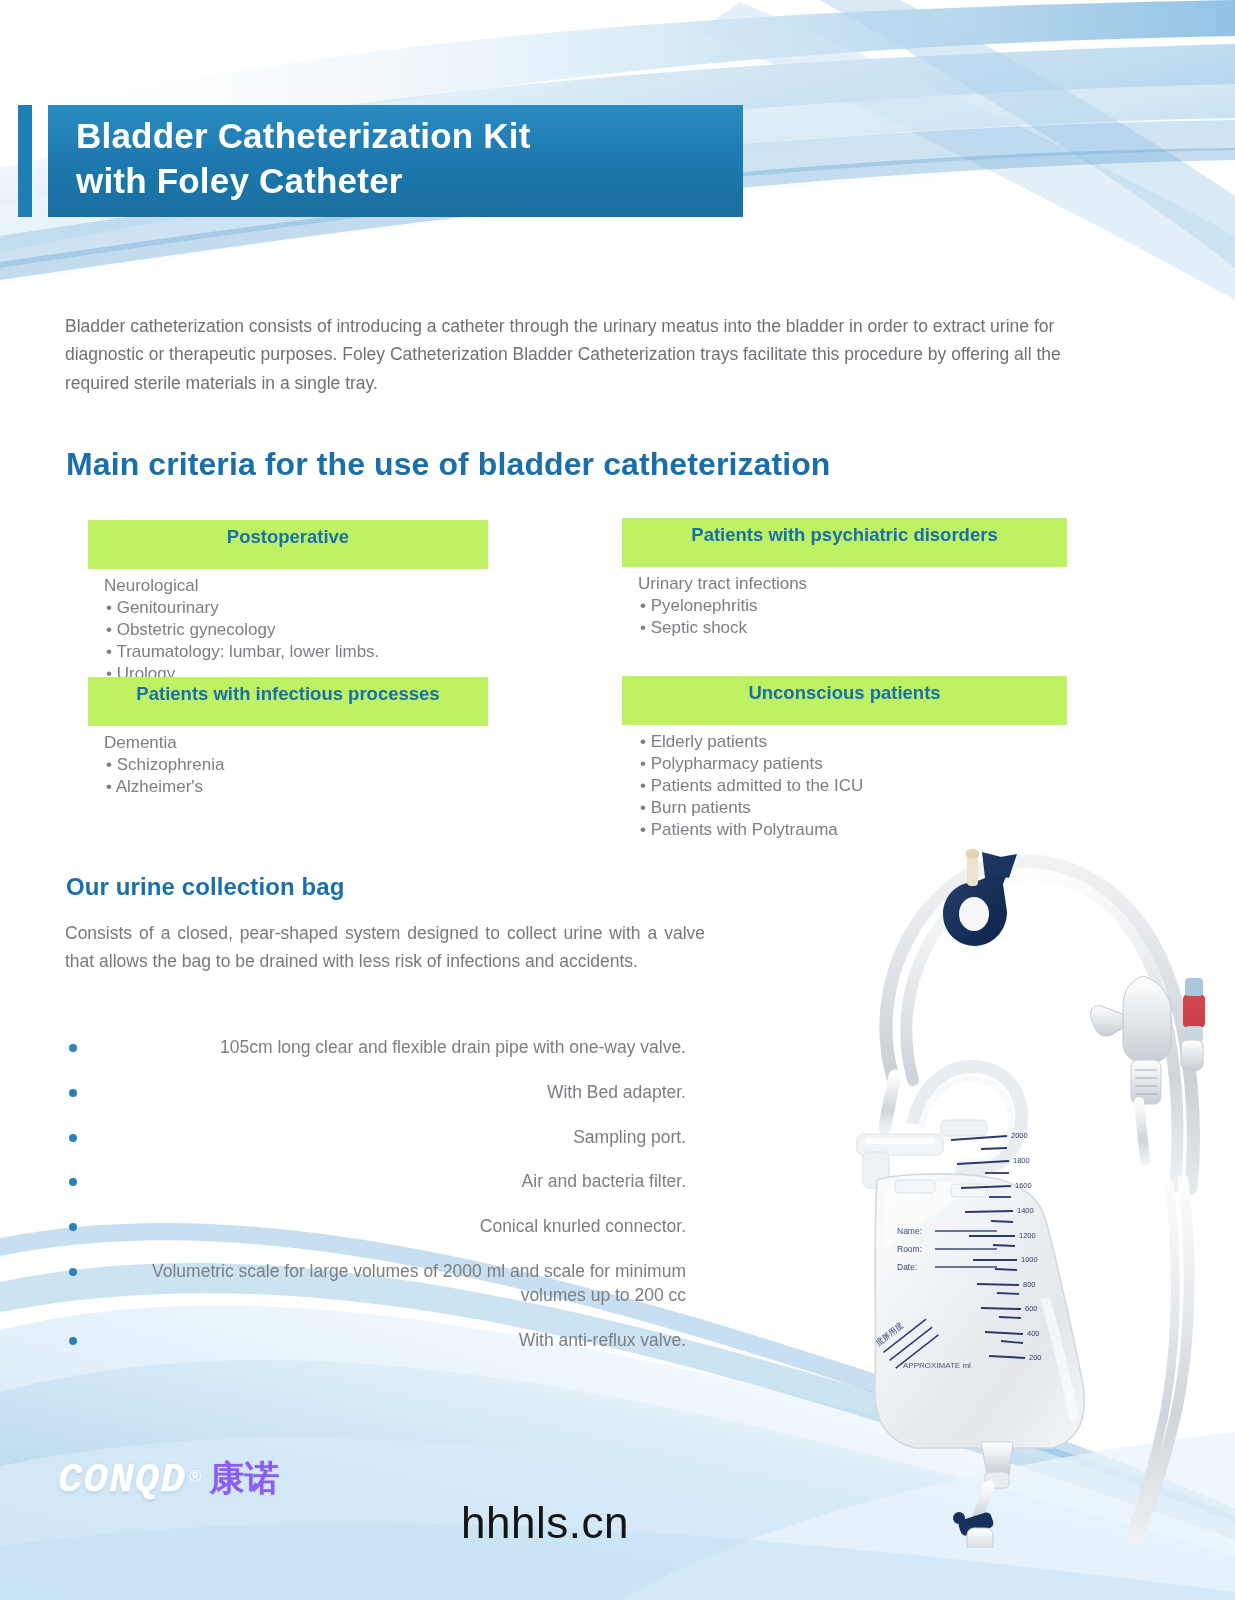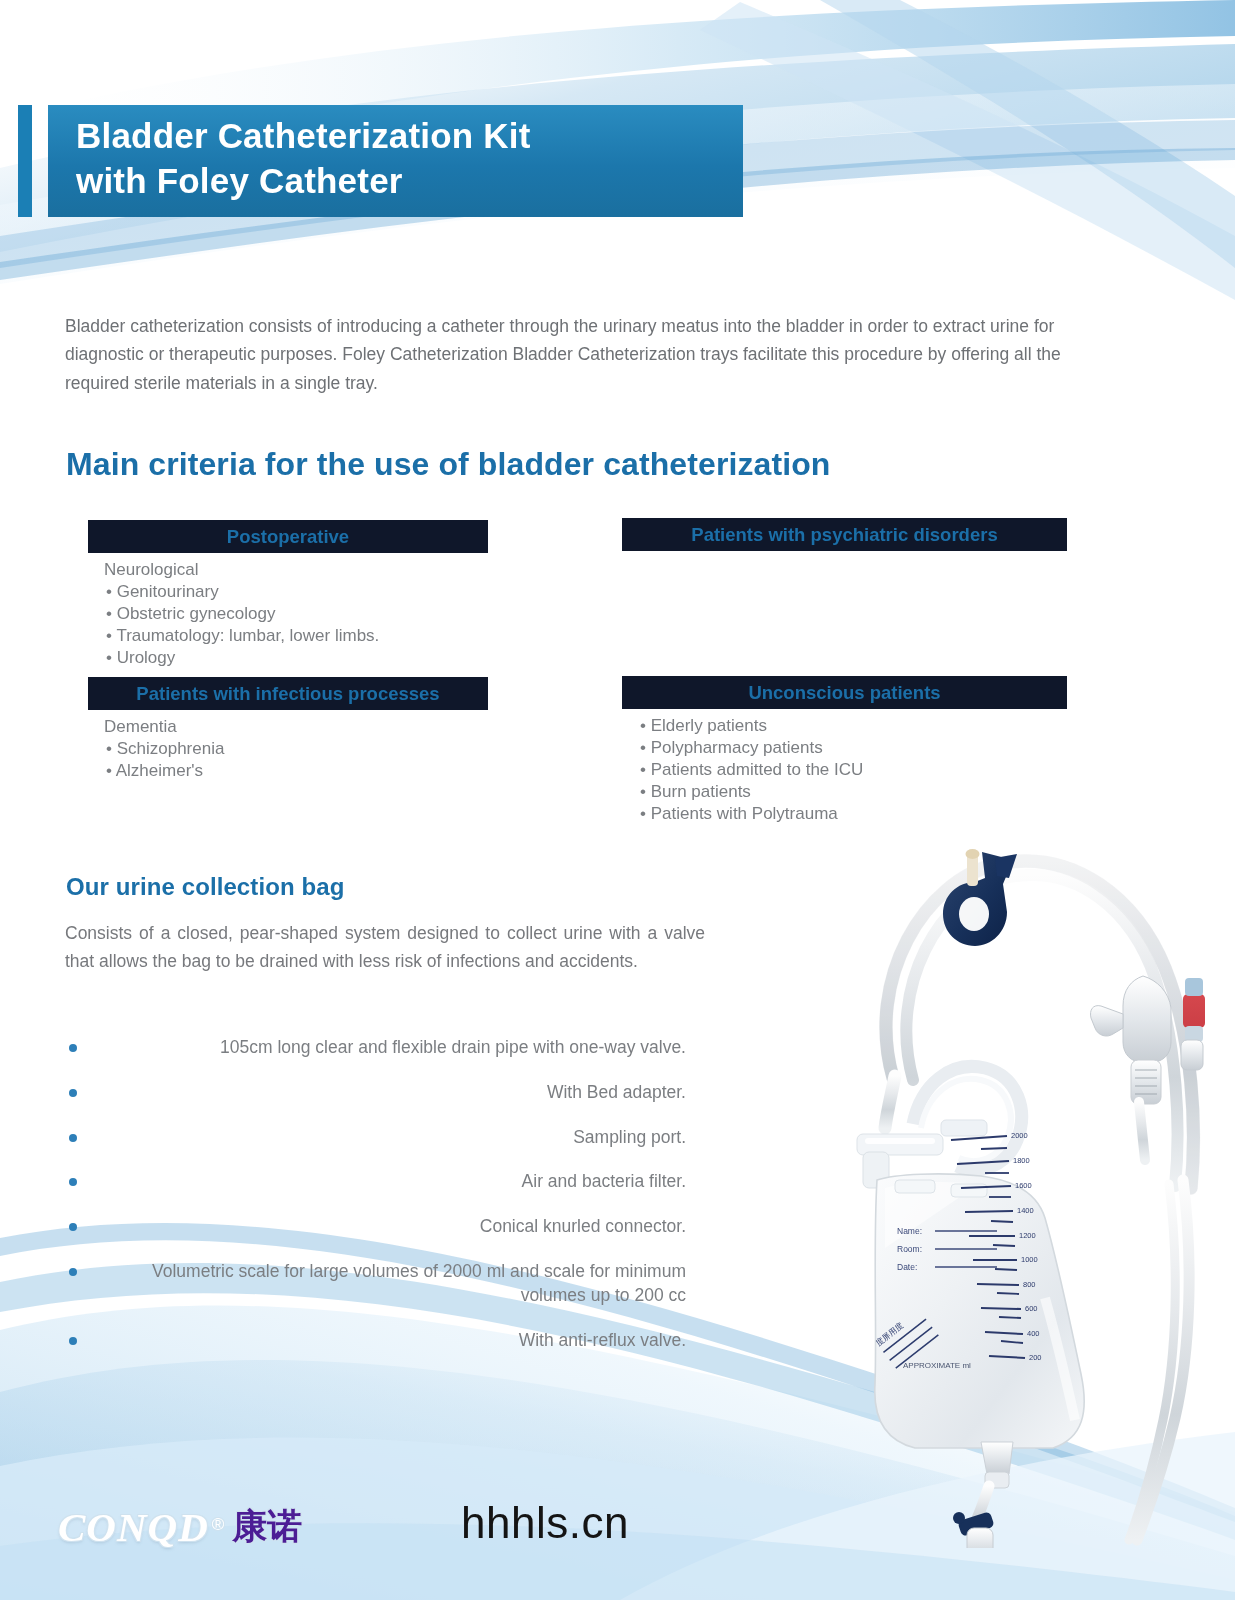--- a/index.html
+++ b/index.html
@@ -66,23 +66,23 @@
   #bag-head { left: 66px; top: 873px; font-size: 24px; }
 
   
   .criteria-grid { position: absolute; left: 0; top: 520px; width: 1235px; }
   .crit-col { position: absolute; }
   .crit-col.left  { left: 88px;  width: 400px; }
   .crit-col.right { left: 622px; width: 445px; }
 
   .crit-card { position: absolute; width: 100%; }
   .crit-card .bar {
-    background: #0f172a;
+    background: #bef264;
     text-align: center;
-    padding: 6px 4px 5px;
+    padding: 6px 4px 21px;
     color: #1b6fa8;
     font-size: 18.5px;
     font-weight: bold;
   }
   .crit-card .body {
     padding: 6px 0 0 18px;
     color: #7b7e82;
     font-size: 17px;
     line-height: 1.29;
   }
@@ -133,39 +133,38 @@
   }
   .product-photo svg { width: 100%; height: 100%; display: block; }
 
   
   .logo {
     position: absolute;
     left: 58px; top: 1455px;
     display: flex; align-items: flex-end;
   }
   .logo .mark {
-    font-family: Liberation Serif, serif;
+    font-family: Liberation Mono, monospace;
     font-size: 41px;
     font-weight: bold;
     font-style: italic;
     letter-spacing: 1px;
     color: #ffffff;
     text-shadow:
       -1px -1px 0 #cfe2ef,  1px -1px 0 #cfe2ef,
       -1px  1px 0 #cfe2ef,  1px  1px 0 #cfe2ef,
        0 2px 3px rgba(120,150,175,.35);
   }
   .logo .reg {
     font-size: 17px; color: #ffffff; margin: 0 8px 16px 3px;
     text-shadow: -1px -1px 0 #cfe2ef, 1px -1px 0 #cfe2ef, -1px 1px 0 #cfe2ef, 1px 1px 0 #cfe2ef;
   }
   .logo .cn {
-    font-size: 35px; font-weight: bold; color: #4c1d95; margin-bottom: 1px;
+    font-size: 35px; font-weight: bold; color: #8b5cf6; margin-bottom: 1px;
     text-shadow: -1px -1px 0 #cfe2ef, 1px -1px 0 #cfe2ef, -1px 1px 0 #cfe2ef, 1px 1px 0 #cfe2ef;
-    margin-top: 48px;
   }
 
   .watermark {
     position: absolute;
     left: 0; top: 1498px;
     width: 1090px;
     text-align: center;
     font-size: 44px;
     color: #141414;
     letter-spacing: .5px;
@@ -257,20 +256,25 @@
         <div class="item">• <span>Alzheimer's</span></div>
       </div>
     </div>
 
   </div>
 
   <div class="crit-col right">
 
     <div class="crit-card" style="top:-2px;">
       <div class="bar">Patients with psychiatric disorders</div>
+      <div class="body">
+        <div class="lead">Urinary tract infections</div>
+        <div class="item">• <span>Pyelonephritis</span></div>
+        <div class="item">• <span>Septic shock</span></div>
+      </div>
     </div>
 
     <div class="crit-card" style="top:156px;">
       <div class="bar">Unconscious patients</div>
       <div class="body">
         <div class="item">• <span>Elderly patients</span></div>
         <div class="item">• <span>Polypharmacy patients</span></div>
         <div class="item">• <span>Patients admitted to the ICU</span></div>
         <div class="item">• <span>Burn patients</span></div>
         <div class="item">• <span>Patients with Polytrauma</span></div>

